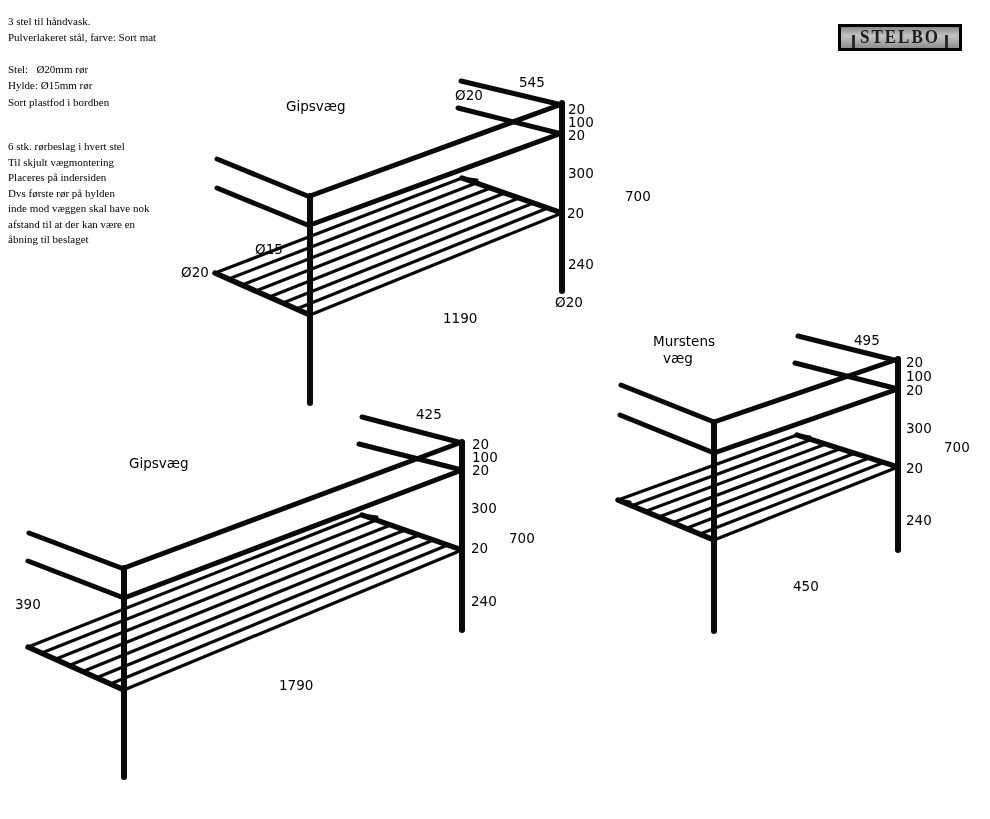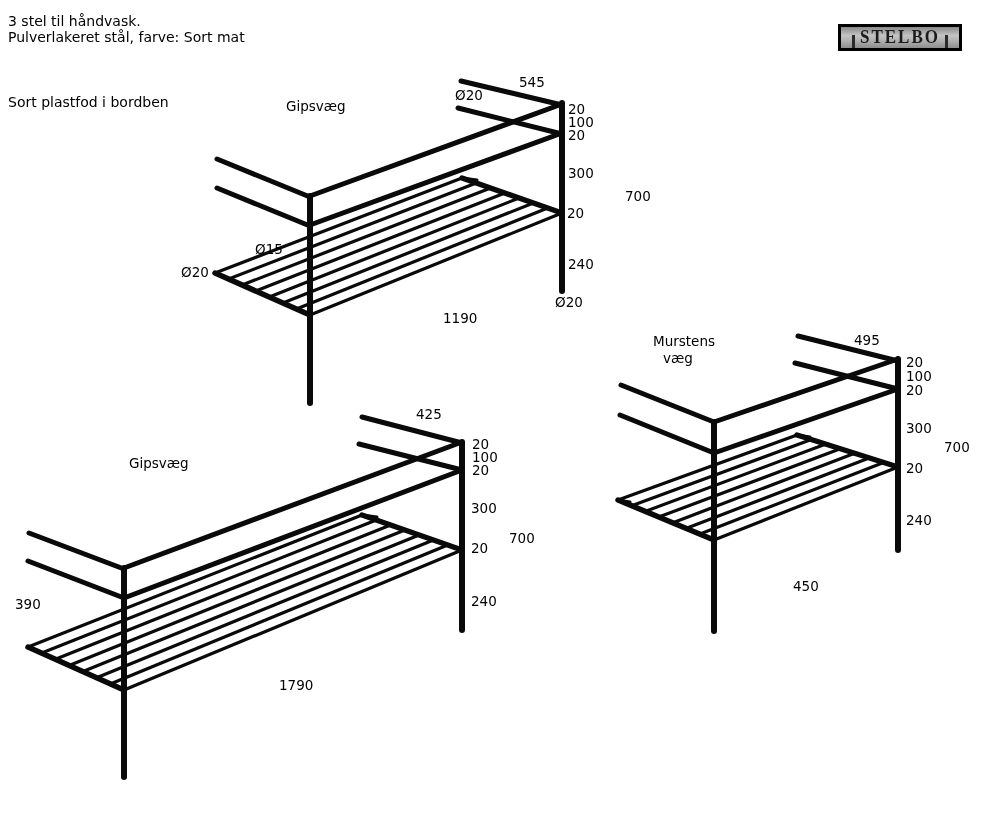--- a/index.html
+++ b/index.html
@@ -1,19 +1,19 @@
 <!DOCTYPE html>
 <html><head>
 <meta charset="utf-8">
 <style>
   html,body{margin:0;padding:0;background:#fff;}
   #canvas{position:relative;width:990px;height:819px;background:#ffffff;overflow:hidden;
           font-family:"DejaVu Sans","Liberation Sans",sans-serif;color:#000;}
   #lineart{position:absolute;left:0;top:0;}
-  .note{position:absolute;font-size:14px;line-height:15.5px;white-space:pre;color:#000;}
+  .note{position:absolute;font-size:11px;line-height:15.5px;white-space:pre;color:#000;font-family:Liberation Serif, serif;}
   .dim{position:absolute;font-size:13.5px;line-height:14px;white-space:nowrap;color:#000;}
   .logo{position:absolute;left:838px;top:24px;width:118px;height:21px;
         border:3px solid #000;
         background:linear-gradient(#888 0%,#c3c3c3 40%,#b5b5b5 60%,#8d8d8d 100%);
         display:flex;align-items:flex-end;justify-content:center;gap:5px;}
   .logo-text{font-family:"Liberation Serif","DejaVu Serif",serif;font-weight:700;
              font-size:17px;letter-spacing:2px;color:#1c1c1c;transform:scaleY(1.05);}
   .logo-bar{display:inline-block;width:3px;height:13px;background:#2a2a2a;}
 </style>
 </head>
@@ -92,21 +92,30 @@
         <line x1="672.3" y1="522.9" x2="854.7" y2="453.3"></line>
         <line x1="685.9" y1="528.6" x2="869.1" y2="457.9"></line>
         <line x1="699.4" y1="534.3" x2="883.6" y2="462.4"></line>
         <line x1="714" y1="540" x2="898" y2="467"></line>
       </g>
     </g>
   </svg>
 
   <div class="note" style="left:8px;top:14px">3 stel til håndvask.
 Pulverlakeret stål, farve: Sort mat</div>
+  <div class="note" style="left:8px;top:62px">Stel:   Ø20mm rør
+Hylde: Ø15mm rør</div>
   <div class="note" style="left:8px;top:95px">Sort plastfod i bordben</div>
+  <div class="note" style="left:8px;top:139px">6 stk. rørbeslag i hvert stel
+Til skjult vægmontering
+Placeres på indersiden
+Dvs første rør på hylden
+inde mod væggen skal have nok
+afstand til at der kan være en
+åbning til beslaget</div>
 
   <div class="logo">
     <span class="logo-bar"></span>
     <span class="logo-text">STELBO</span>
     <span class="logo-bar"></span>
   </div>
 
   <div class="dim" style="left:286px;top:99px">Gipsvæg</div>
   <div class="dim" style="left:519px;top:75px">545</div>
   <div class="dim" style="left:455px;top:88px">Ø20</div>

